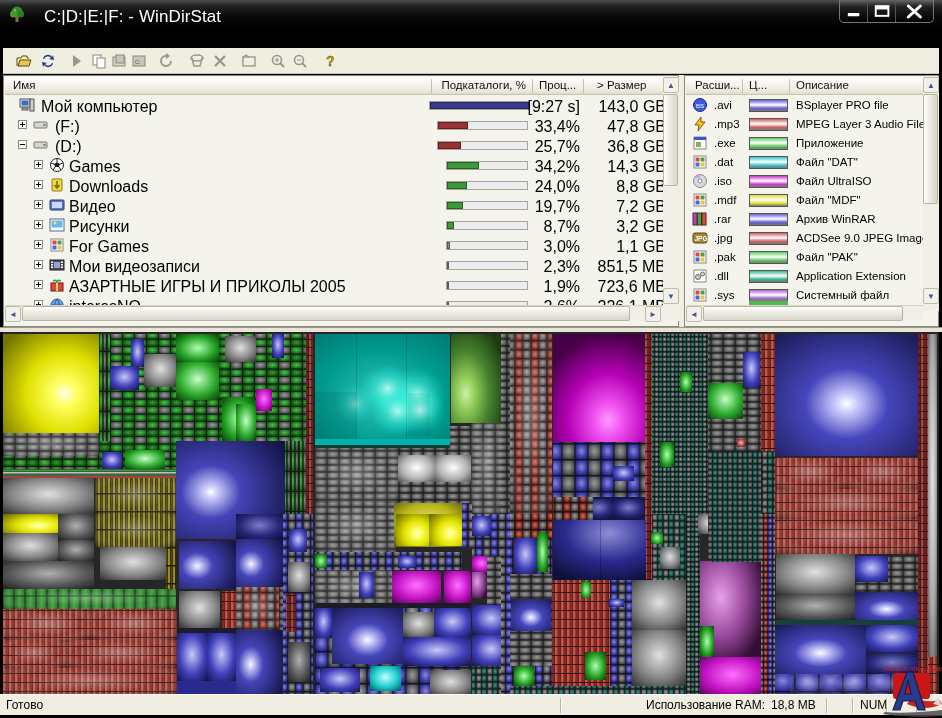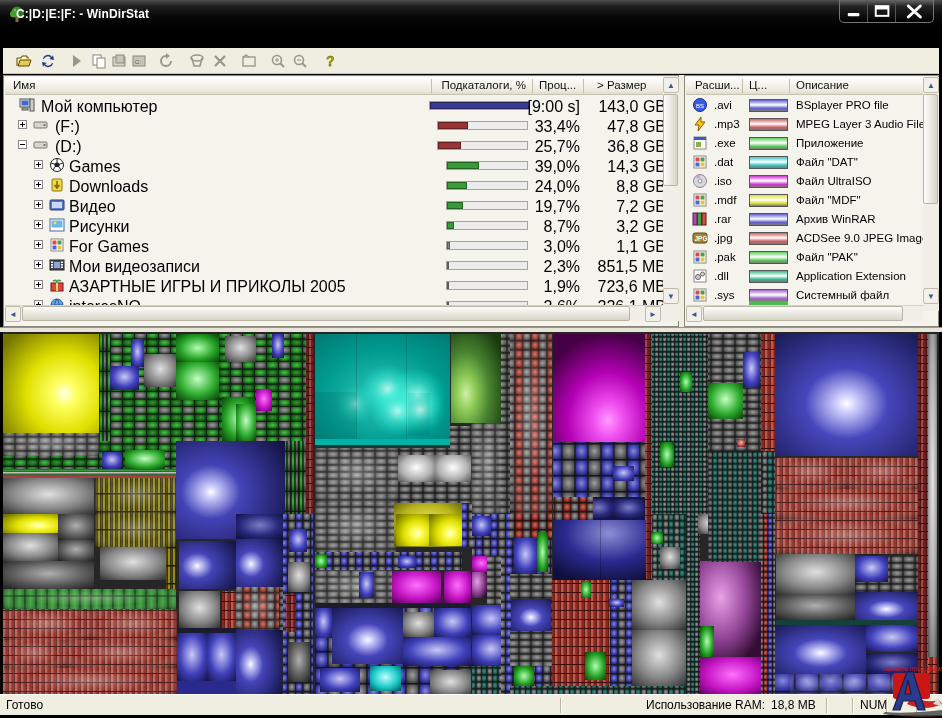--- a/index.html
+++ b/index.html
@@ -1,19 +1,19 @@
 <!DOCTYPE html>
 <html><head><meta charset="utf-8"><style>
 *{margin:0;padding:0;box-sizing:border-box}
 body{width:942px;height:718px;overflow:hidden;background:#000;
  font-family:"Liberation Sans",sans-serif;-webkit-font-smoothing:none}
 #win{position:absolute;left:0;top:0;width:942px;height:718px;background:#000}
 #title{position:absolute;left:0;top:0;width:942px;height:28px;
  background:linear-gradient(#4e4e4e 0%,#222 20%,#0a0a0a 55%,#000 100%)}
-#title .txt{position:absolute;left:16px;top:7px;color:#fff;font-size:12px;font-weight:bold;letter-spacing:.1px}
+#title .txt{position:absolute;left:44px;top:7px;color:#fff;font-size:17px;font-weight:normal;letter-spacing:.1px}
 #btns{position:absolute;right:8px;top:0;width:95px;height:23px;background:linear-gradient(#666,#222 30%,#000);
  border:1px solid #777;border-top:none;border-radius:0 0 5px 5px;display:flex}
 #btns .b{flex:1;position:relative;border-right:1px solid #555}
 #btns .b:last-child{border-right:none;flex:1.35}
 #menu{position:absolute;left:3px;top:28px;width:936px;height:19px;background:#f0ede1;border-bottom:1px solid #d8d4c4}
 #menu span{position:absolute;top:4px;font-size:11.5px;color:#111}
 #tools{position:absolute;left:3px;top:48px;width:936px;height:26px;background:#f0ede1;border-bottom:1px solid #c8c4b4}
 #panels{position:absolute;left:3px;top:75px;width:936px;height:252px;background:#f0ede1}
 .panel{position:absolute;top:0;height:252px;background:#f4f3ec;border:1px solid #8a887c}
 #lp{left:0;width:676px}
@@ -142,21 +142,21 @@
           <svg class="icon16" style="left:14px;top:2px" viewBox="0 0 16 16">
             <rect x="1" y="2" width="10" height="8" fill="#e8e5dc" stroke="#555"></rect>
             <rect x="2.5" y="3.5" width="7" height="5" fill="#3a6ad0"></rect>
             <rect x="11" y="2" width="4" height="12" fill="#d0cdc4" stroke="#555"></rect>
             <rect x="3" y="11" width="6" height="2" fill="#c8c5bc" stroke="#555"></rect>
           </svg>
           <span style="position:absolute;left:36px;top:3px">Мой компьютер</span>
           <div class="bar" style="left:424px;width:100px">
             <div class="fill" style="width:100px;background:#3a3a8e;border:1px solid rgba(0,0,0,.35)"></div>
           </div>
-          <span class="rtxt" style="left:475px;width:100px">[9:00 s]</span>
+          <span class="rtxt" style="left:475px;width:100px">[9:27 s]</span>
           <span class="rtxt" style="left:560px;width:101px">143,0 GB</span>
         </div>
         <div class="row" style="top:39px;width:658px">
           <div class="plus" style="left:13px"></div>
           <svg class="icon16" style="left:28px;top:2px" viewBox="0 0 16 16">
             <rect x="1" y="5" width="13" height="6" rx="1" fill="#d8d5cc" stroke="#7a7870"></rect>
             <rect x="10.5" y="7" width="2" height="2" fill="#5a8a5a"></rect>
           </svg>
           <span style="position:absolute;left:50px;top:3px">(F:)</span>
           <div class="bar" style="left:432px;width:91px">
@@ -182,21 +182,21 @@
           <div class="plus" style="left:29px"></div>
           <svg class="icon16" style="left:44px;top:2px" viewBox="0 0 16 16">
             <circle cx="8" cy="8" r="6.5" fill="#fff" stroke="#222"></circle>
             <path d="M8 5 L11 7 L10 10 L6 10 L5 7 Z" fill="#222"></path>
             <path d="M8 1.5 L8 5 M11 7 L14 6 M10 10 L12 13 M6 10 L4 13 M5 7 L2 6" stroke="#222" stroke-width="1"></path>
           </svg>
           <span style="position:absolute;left:64px;top:3px">Games</span>
           <div class="bar" style="left:441px;width:82px">
             <div class="fill" style="width:32px;background:#3a9a3a;border:1px solid rgba(0,0,0,.35)"></div>
           </div>
-          <span class="rtxt" style="left:475px;width:100px">39,0%</span>
+          <span class="rtxt" style="left:475px;width:100px">34,2%</span>
           <span class="rtxt" style="left:560px;width:101px">14,3 GB</span>
         </div>
         <div class="row" style="top:99px;width:658px">
           <div class="plus" style="left:29px"></div>
           <svg class="icon16" style="left:44px;top:2px" viewBox="0 0 16 16">
             <rect x="3" y="2" width="10" height="12" rx="1" fill="#f0d848" stroke="#8a7a10"></rect>
             <path d="M8 4 L8 10 M5.5 8 L8 11 L10.5 8" stroke="#8a6a00" stroke-width="1.6" fill="none"></path>
           </svg>
           <span style="position:absolute;left:64px;top:3px">Downloads</span>
           <div class="bar" style="left:441px;width:82px">

